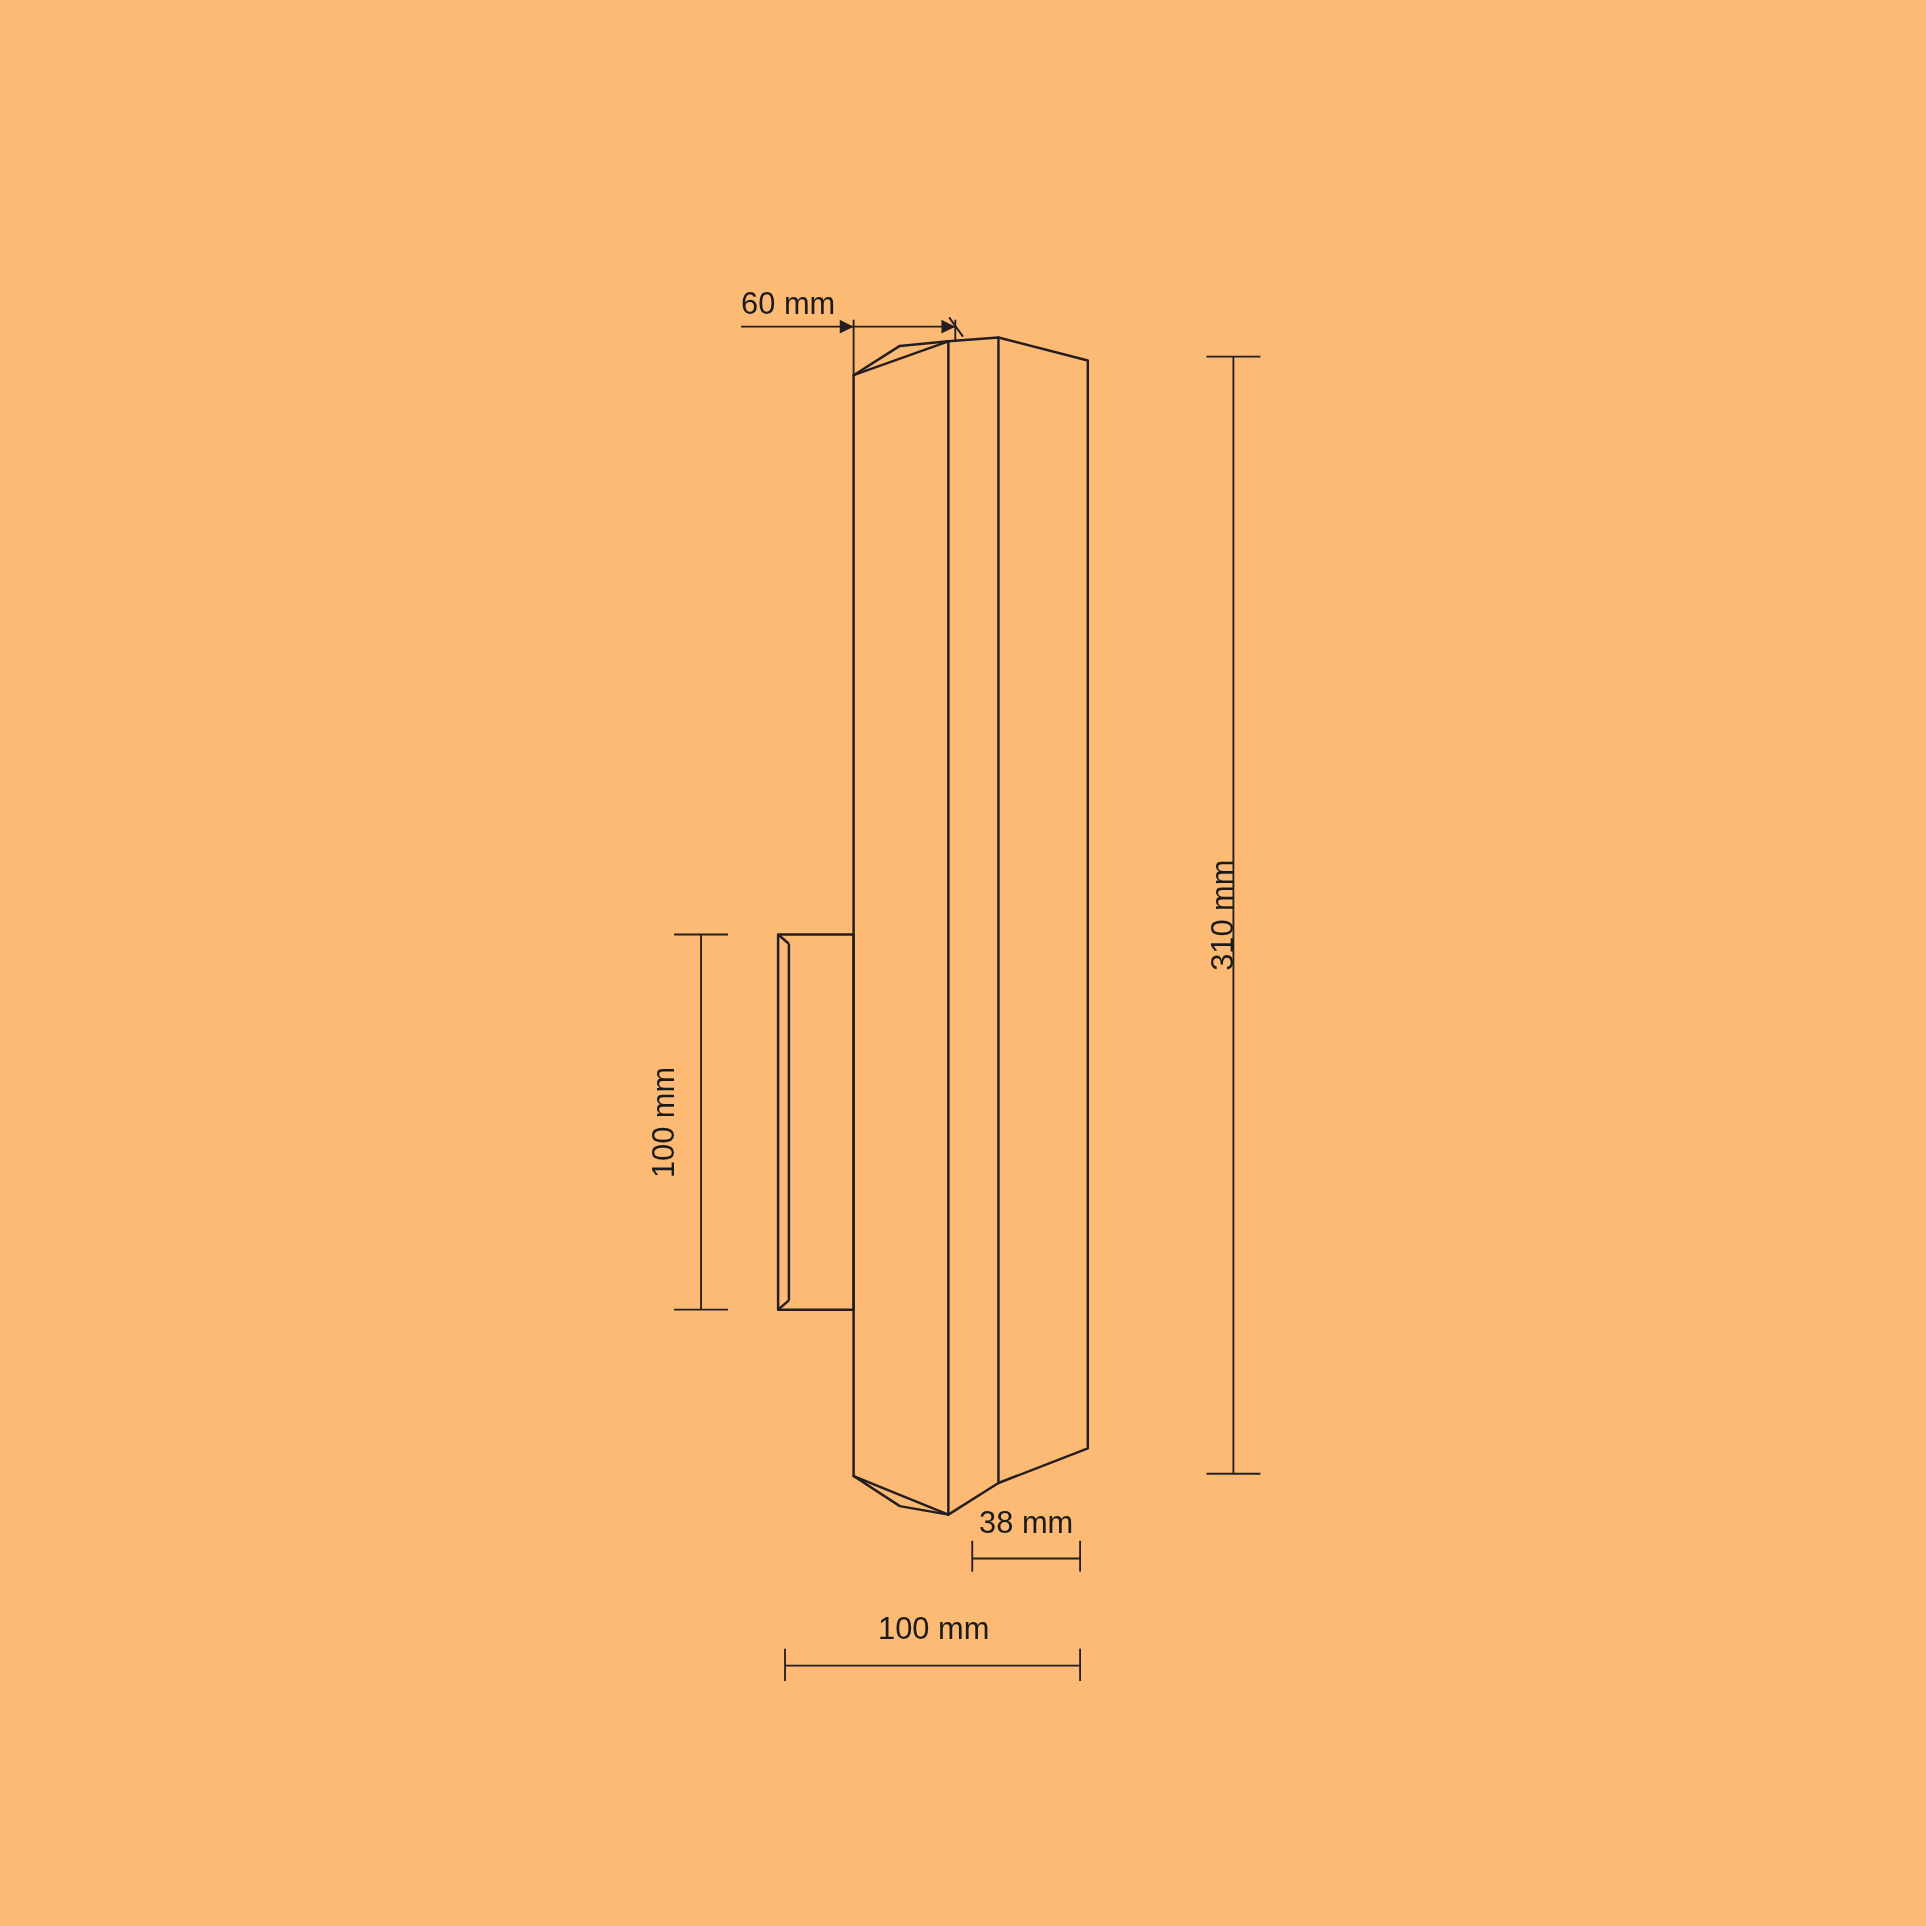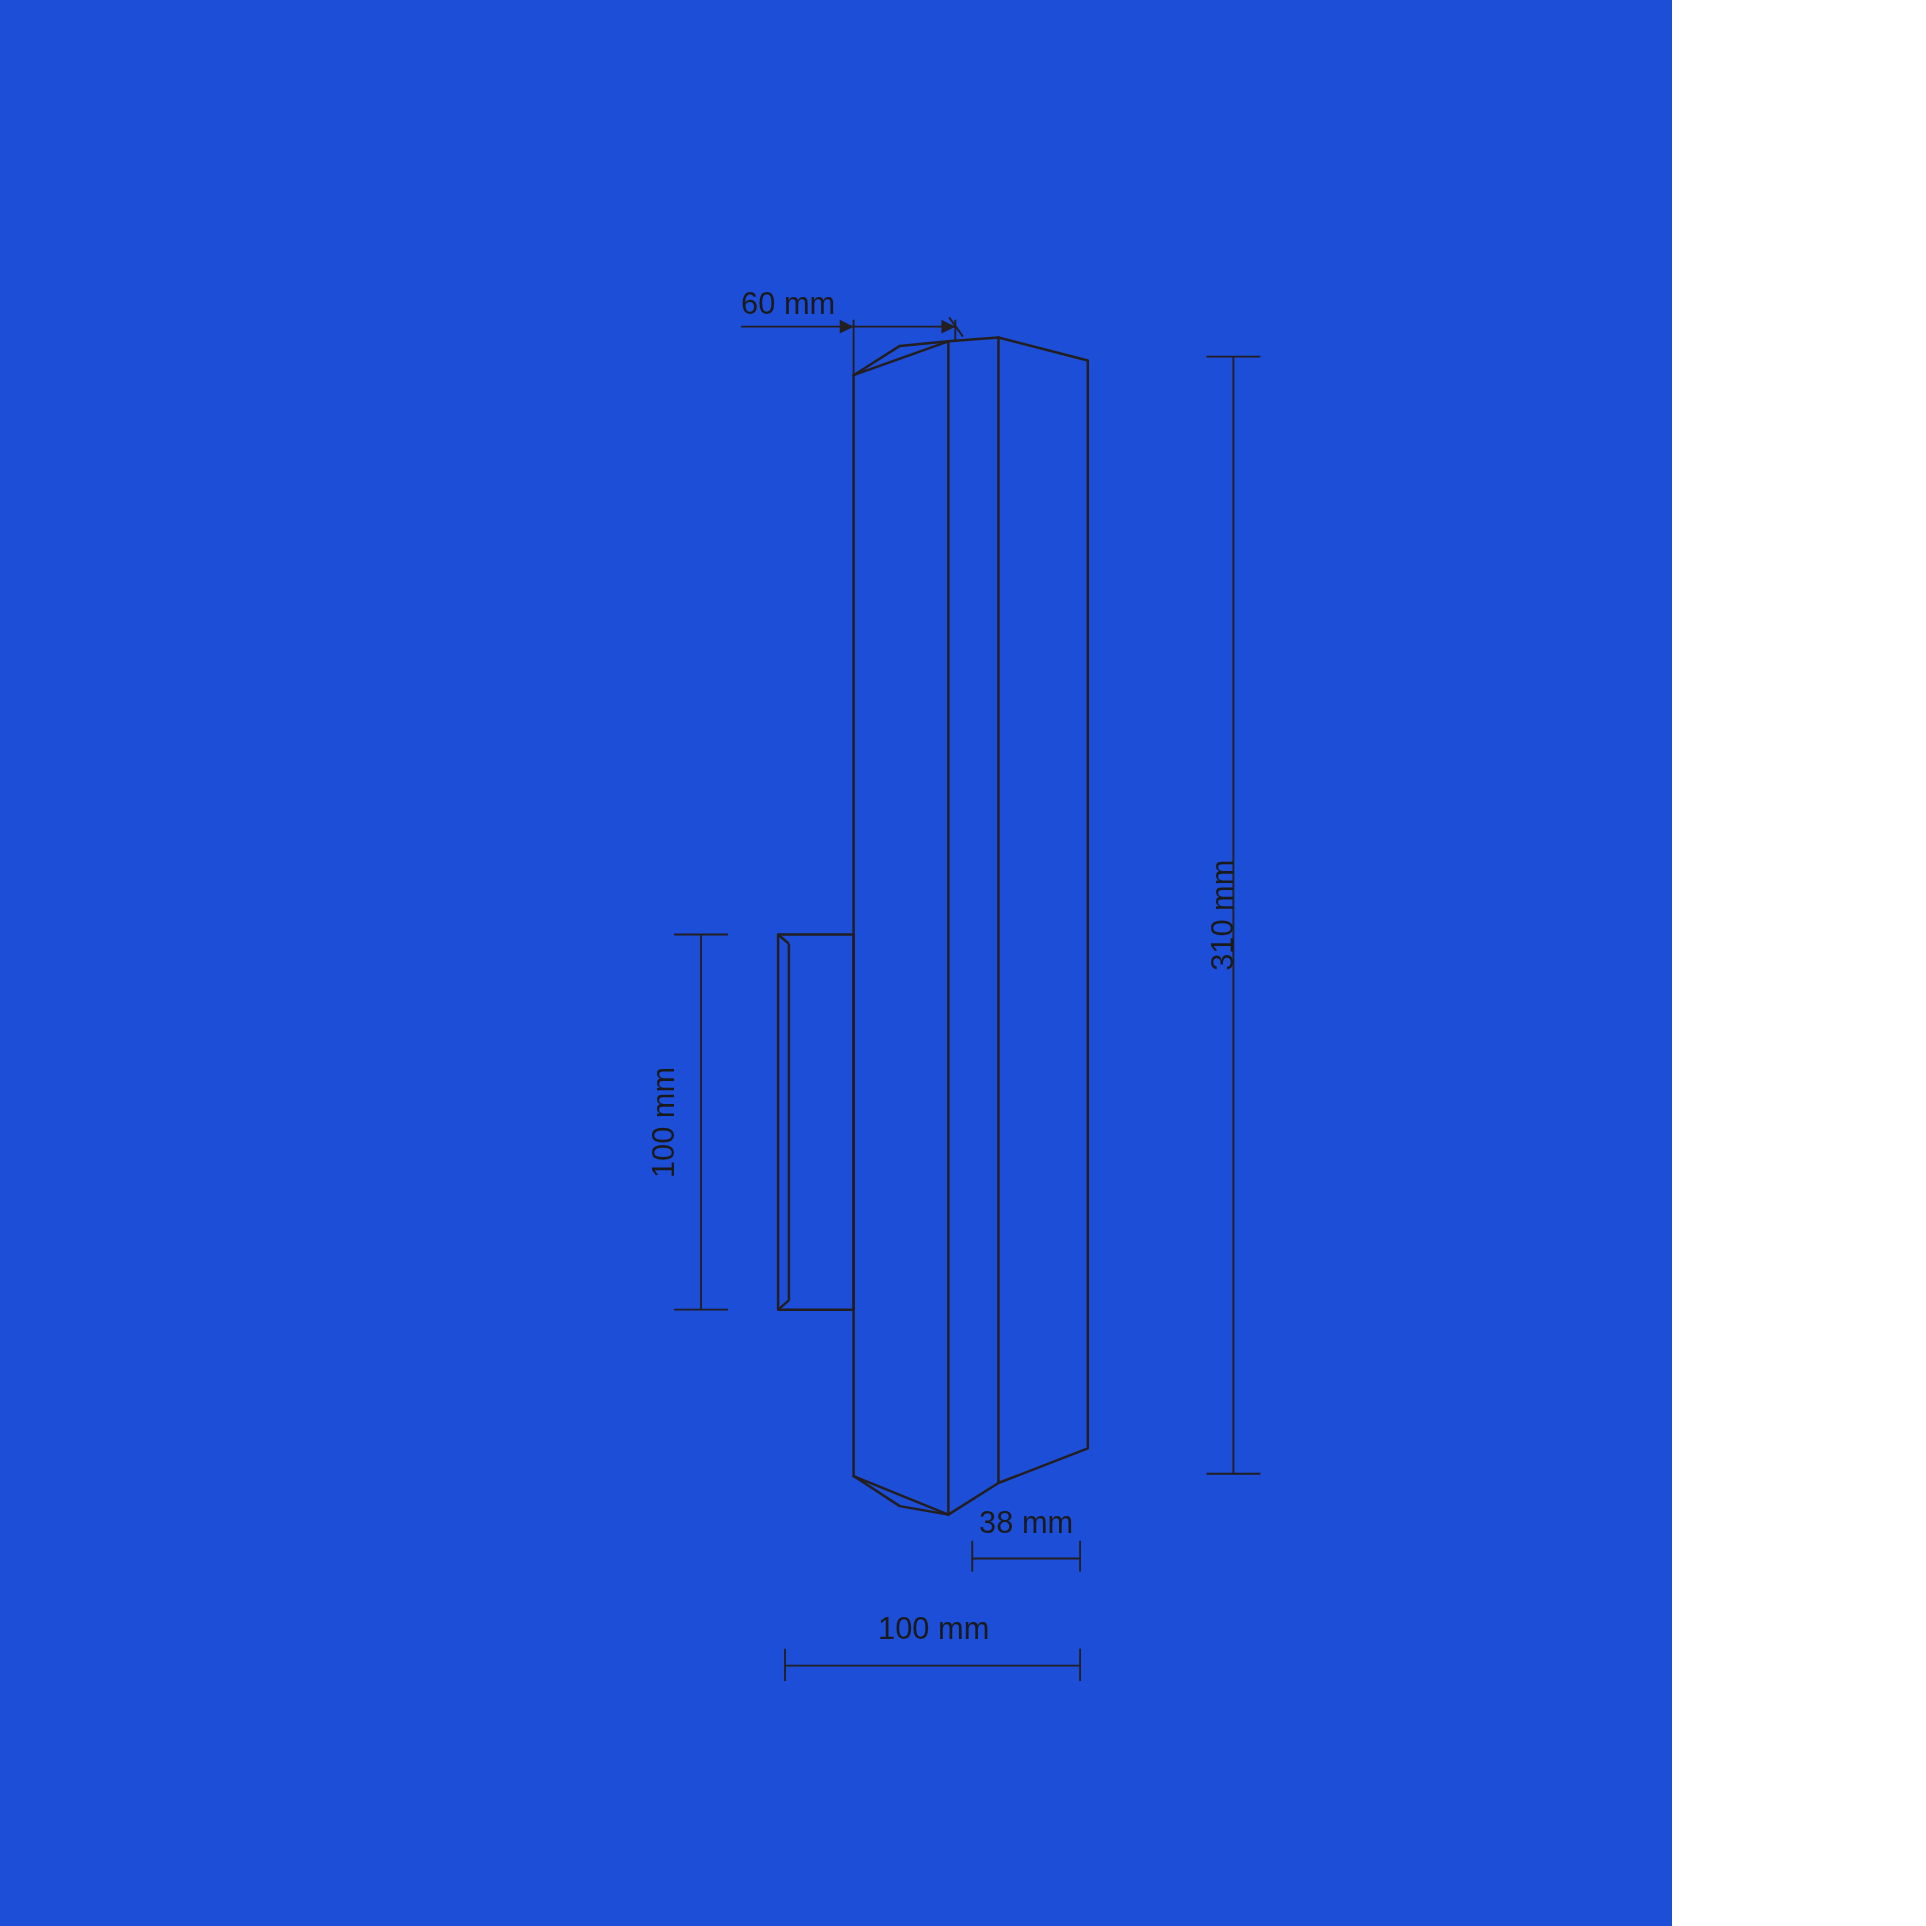--- a/index.html
+++ b/index.html
@@ -8,23 +8,23 @@
     background: #ffffff;
   }
   body {
     width: 1926px;
     height: 1926px;
     font-family: "Liberation Sans", sans-serif;
     overflow: hidden;
   }
   #stage {
     position: relative;
-    width: 1672px;
+    width: 1926px;
     height: 1926px;
-    background: #1d4ed8;
+    background: #fdba74;
   }
   svg#drawing {
     position: absolute;
     left: 0;
     top: 0;
     width: 1926px;
     height: 1926px;
     display: block;
   }
   .dim-text {

